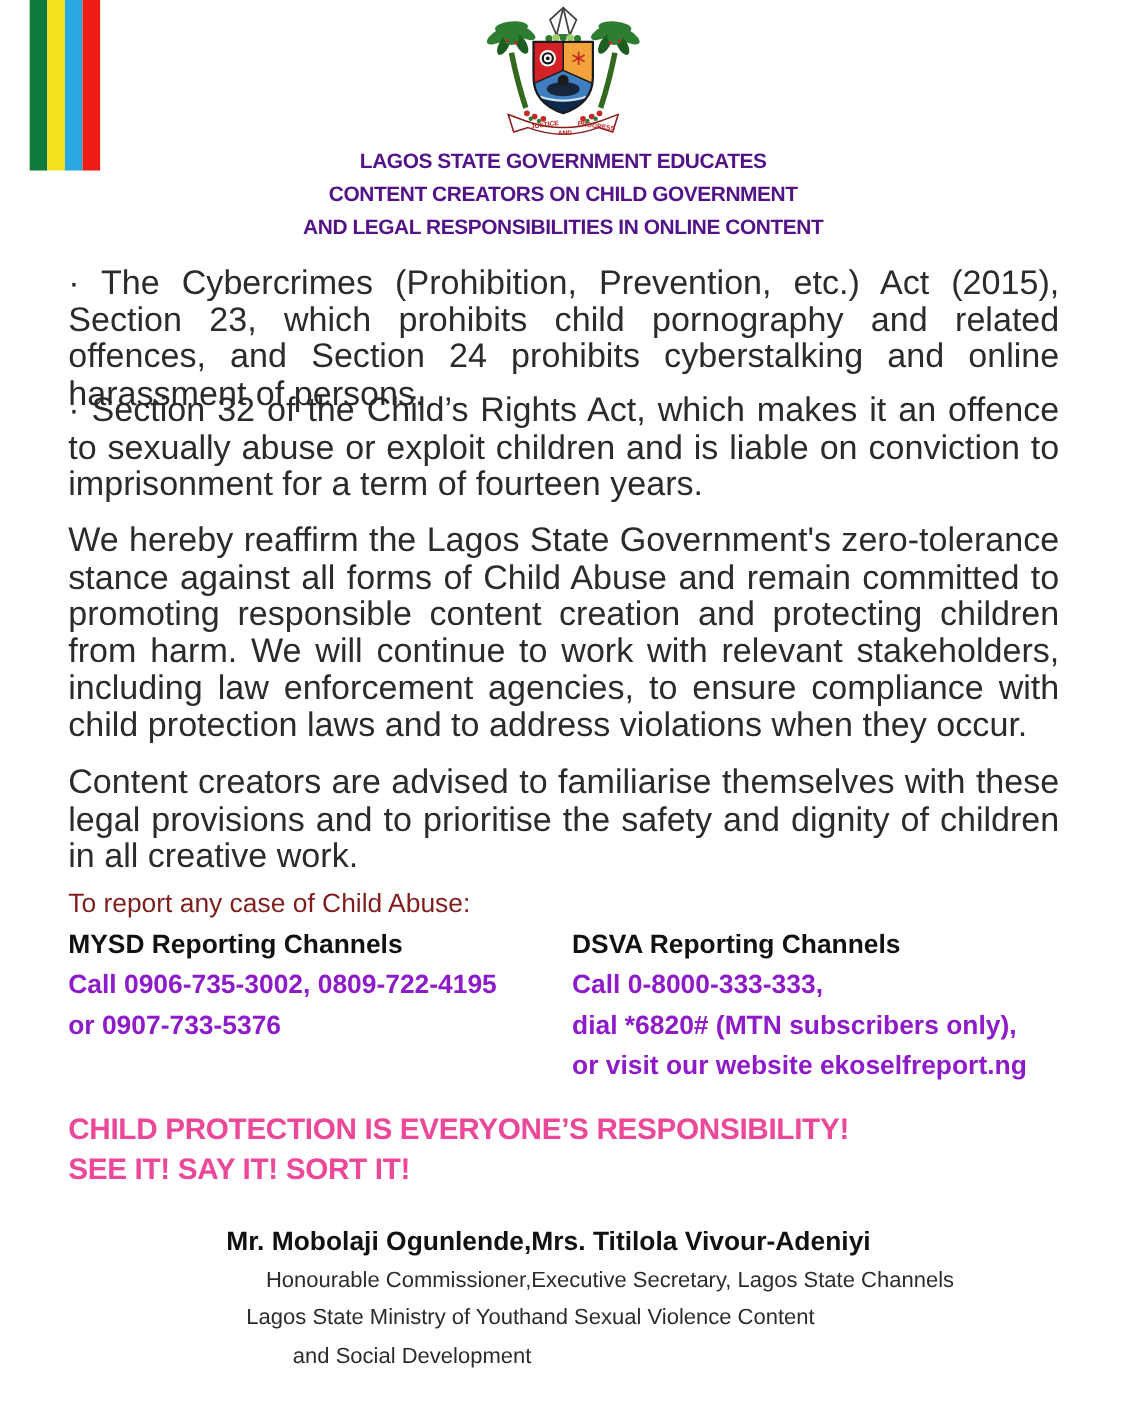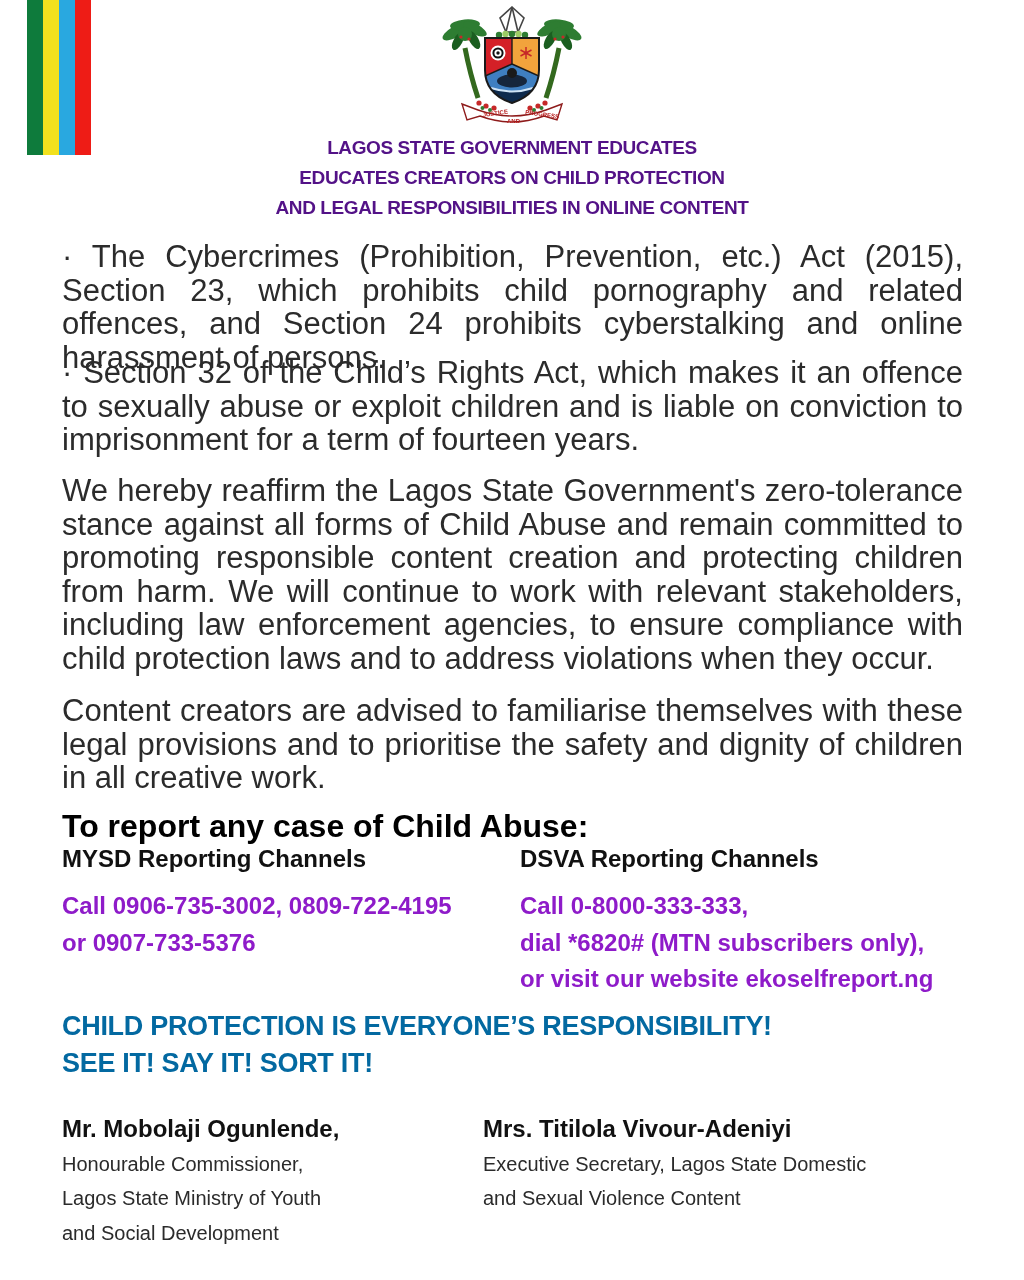--- a/index.html
+++ b/index.html
@@ -21,35 +21,35 @@
   .para{
     position:absolute;left:62px;width:901px;margin:0;
     font-size:31px;line-height:33.5px;text-align:justify;color:#2b2b2b;font-weight:400;
   }
   #para-1{top:240px;}
   #para-2{top:356px;}
   #para-3{top:474px;}
   #para-4{top:694px;}
   
   #report-heading{
-    position:absolute;left:62px;top:808px;font-size:32px;font-weight:700;color:#000000;
+    position:absolute;left:62px;top:808px;font-size:24px;font-weight:400;color:#7f1d1d;
   }
   #report-cols{position:absolute;left:62px;top:845px;width:920px;display:flex;}
   .report-col-1{width:458px;flex:0 0 458px;}
   .report-col-2{flex:1;}
-  .channel-title{font-size:24px;font-weight:800;color:#111;margin-bottom:15px;white-space:nowrap;}
+  .channel-title{font-size:24px;font-weight:800;color:#111;margin-bottom:5px;white-space:nowrap;}
   .phone-line{font-size:24px;font-weight:800;color:#8e1bc9;line-height:36.5px;white-space:nowrap;}
   
   #slogan{position:absolute;left:62px;top:1008px;}
   .slogan-line{
-    font-size:27px;font-weight:800;color:#0369a1;line-height:37px;letter-spacing:-0.3px;white-space:nowrap;
+    font-size:27px;font-weight:800;color:#ec4899;line-height:37px;letter-spacing:-0.3px;white-space:nowrap;
   }
   
   #signatories{position:absolute;left:62px;top:1112px;width:920px;display:flex;}
-  .sig-col-1{width:421px;flex:0 0 421px;}
+  .sig-col-1{width:421px;flex:0 0 421px;text-align:right;}
   .sig-col-2{flex:1;}
   .sig-name{font-size:24px;font-weight:800;color:#111;line-height:34.5px;white-space:nowrap;}
   .sig-line{font-size:20px;font-weight:400;color:#2b2b2b;line-height:34.5px;white-space:nowrap;}
 </style>
 </head>
 <body>
 
 <div id="page">
 
   <div id="flag">
@@ -149,21 +149,21 @@
 
       <path d="M25,100 L41,106 Q75,118 109,106 L125,100 L120,116 L107,112 Q75,124 43,112 L30,116 Z" fill="#ffffff" stroke="#8e1b1b" stroke-width="1.4"></path>
       <text x="46" y="113" font-size="6" font-weight="bold" fill="#b71c1c" transform="rotate(-8 46 113)">JUSTICE</text>
       <text x="70" y="119" font-size="6" font-weight="bold" fill="#b71c1c">AND</text>
       <text x="88" y="110" font-size="6" font-weight="bold" fill="#b71c1c" transform="rotate(8 88 110)">PROGRESS</text>
     </svg>
   </div>
 
   <div class="title">
     <div>LAGOS STATE GOVERNMENT EDUCATES</div>
-    <div>EDUCATES CREATORS ON CHILD PROTECTION</div>
+    <div>CONTENT CREATORS ON CHILD GOVERNMENT</div>
     <div>AND LEGAL RESPONSIBILITIES IN ONLINE CONTENT</div>
   </div>
 
   <p class="para" id="para-1">· The Cybercrimes (Prohibition, Prevention, etc.) Act (2015), Section 23, which prohibits child pornography and related offences, and Section 24 prohibits cyberstalking and online harassment of persons.</p>
   <p class="para" id="para-2">· Section 32 of the Child’s Rights Act, which makes it an offence to sexually abuse or exploit children and is liable on conviction to imprisonment for a term of fourteen years.</p>
   <p class="para" id="para-3">We hereby reaffirm the Lagos State Government's zero-tolerance stance against all forms of Child Abuse and remain committed to promoting responsible content creation and protecting children from harm. We will continue to work with relevant stakeholders, including law enforcement agencies, to ensure compliance with child protection laws and to address violations when they occur.</p>
   <p class="para" id="para-4">Content creators are advised to familiarise themselves with these legal provisions and to prioritise the safety and dignity of children in all creative work.</p>
 
   <div id="report-heading">To report any case of Child Abuse:</div>
 
@@ -188,18 +188,18 @@
 
   <div id="signatories">
     <div class="sig-col-1">
       <div class="sig-name">Mr. Mobolaji Ogunlende,</div>
       <div class="sig-line">Honourable Commissioner,</div>
       <div class="sig-line">Lagos State Ministry of Youth</div>
       <div class="sig-line">and Social Development</div>
     </div>
     <div class="sig-col-2">
       <div class="sig-name">Mrs. Titilola Vivour-Adeniyi</div>
-      <div class="sig-line">Executive Secretary, Lagos State Domestic</div>
+      <div class="sig-line">Executive Secretary, Lagos State Channels</div>
       <div class="sig-line">and Sexual Violence Content</div>
     </div>
   </div>
 
 </div>
 
 </body></html>

